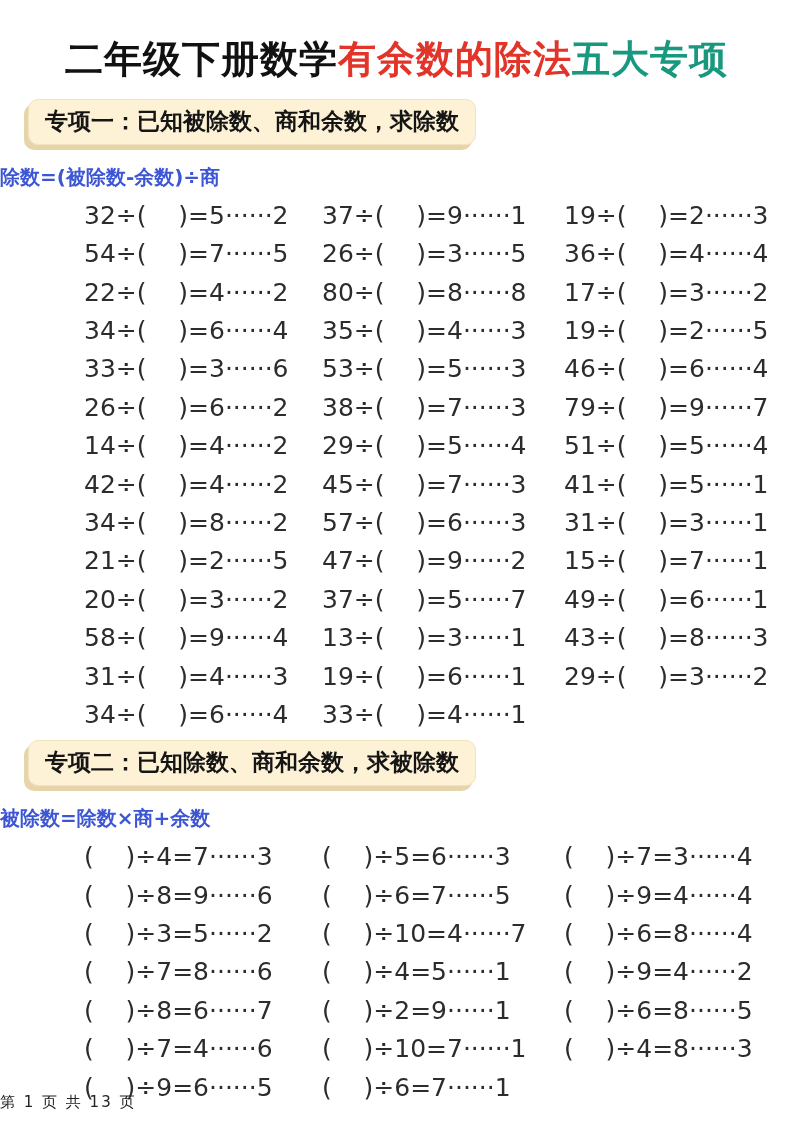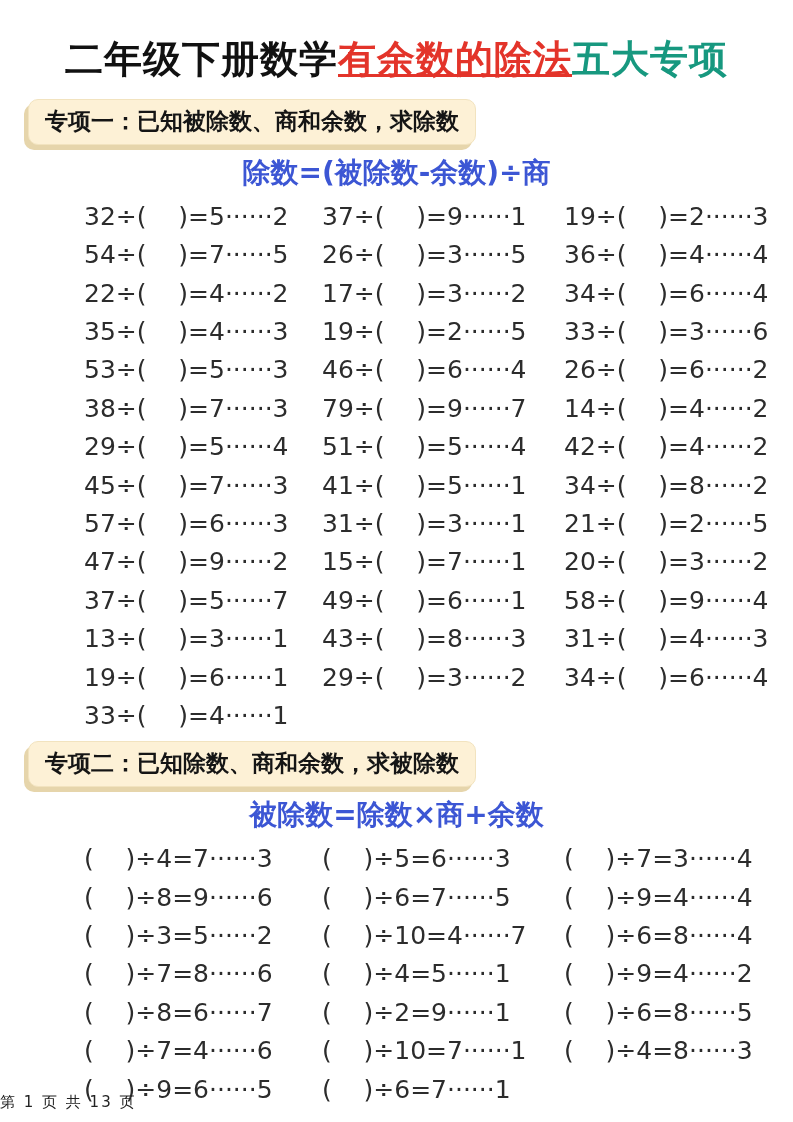--- a/index.html
+++ b/index.html
@@ -5,31 +5,31 @@
   html,body{margin:0;padding:0;}
   .page{
     width:793px;height:1122px;background:#ffffff;position:relative;
     font-family:"DejaVu Sans",sans-serif;overflow:hidden;box-sizing:border-box;
   }
   .title{
     margin:34px 10px 8px;text-align:center;
     font-size:38px;font-weight:bold;color:#111;letter-spacing:1px;
     font-family:"DejaVu Serif","Liberation Serif",serif;
   }
-  .title .t-red{color:var(--title_red);text-decoration:underline;}
+  .title .t-red{color:var(--title_red);}
   .title .t-green{color:var(--title_green);}
   .section-box{
-    display:inline-block;margin:6px 0 2px 28px;padding:7px 16px 8px;
+    display:inline-block;margin:6px 0 12px 28px;padding:7px 16px 8px;
     background:var(--box_bg);border:1px solid #f2e3bf;border-radius:10px;
     box-shadow:-4px 5px 0 var(--box_shadow);
     font-size:23px;font-weight:bold;color:#151515;line-height:1.25;
   }
   .formula{
-    text-align:center;color:var(--formula_blue);
-    font-size:28px;font-weight:bold;margin:7px 0 6px;
+    text-align:left;color:var(--formula_blue);
+    font-size:20px;font-weight:bold;margin:7px 0 6px;
   }
   .grid{
     display:grid;grid-template-columns:238px 242px 1fr;
     margin:2px 13px 0 84px;
   }
   .grid .cell{
     font-size:25px;line-height:38.4px;white-space:pre;color:#2c2c2c;
   }
   .footer{
     position:absolute;left:0;bottom:10px;width:100%;
@@ -49,20 +49,21 @@
     </div>
     <div class="formula">除数=(被除数-余数)÷商</div>
     <div class="grid">
         <div class="cell">32÷(    )=5······2</div>
         <div class="cell">37÷(    )=9······1</div>
         <div class="cell">19÷(    )=2······3</div>
         <div class="cell">54÷(    )=7······5</div>
         <div class="cell">26÷(    )=3······5</div>
         <div class="cell">36÷(    )=4······4</div>
         <div class="cell">22÷(    )=4······2</div>
+        <div class="cell">80÷(    )=8······8</div>
         <div class="cell">17÷(    )=3······2</div>
         <div class="cell">34÷(    )=6······4</div>
         <div class="cell">35÷(    )=4······3</div>
         <div class="cell">19÷(    )=2······5</div>
         <div class="cell">33÷(    )=3······6</div>
         <div class="cell">53÷(    )=5······3</div>
         <div class="cell">46÷(    )=6······4</div>
         <div class="cell">26÷(    )=6······2</div>
         <div class="cell">38÷(    )=7······3</div>
         <div class="cell">79÷(    )=9······7</div>

